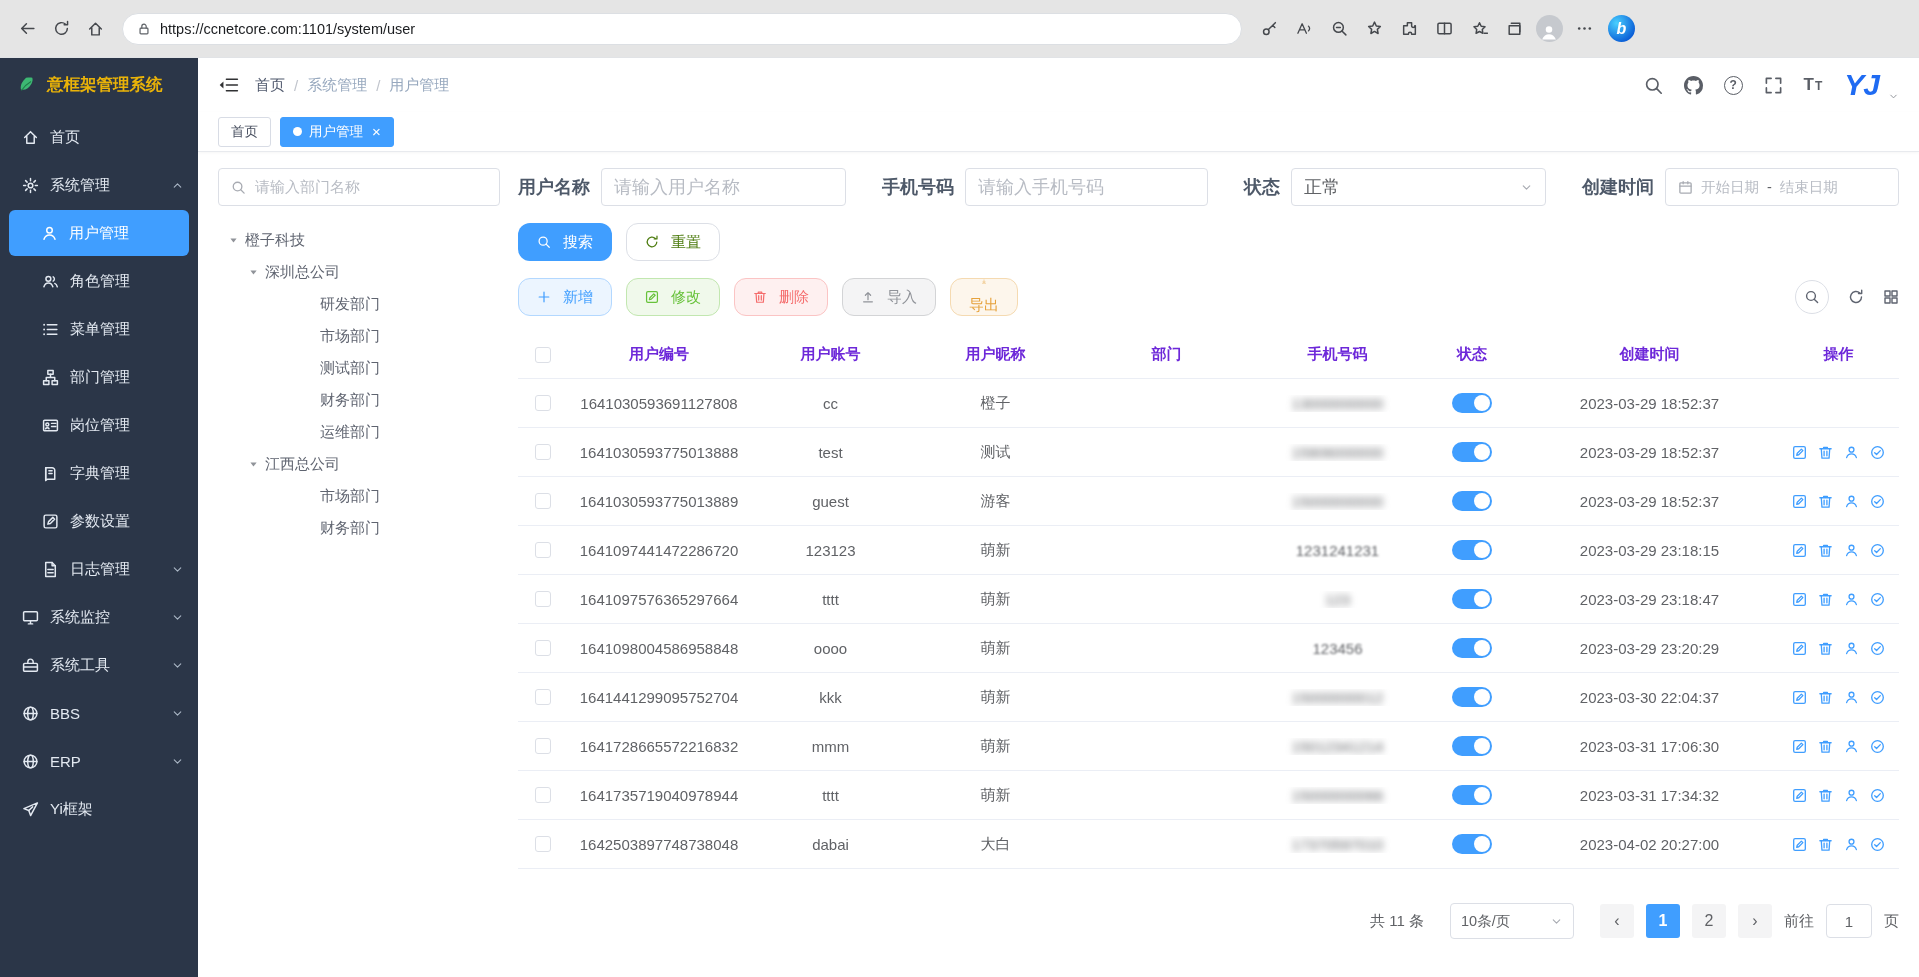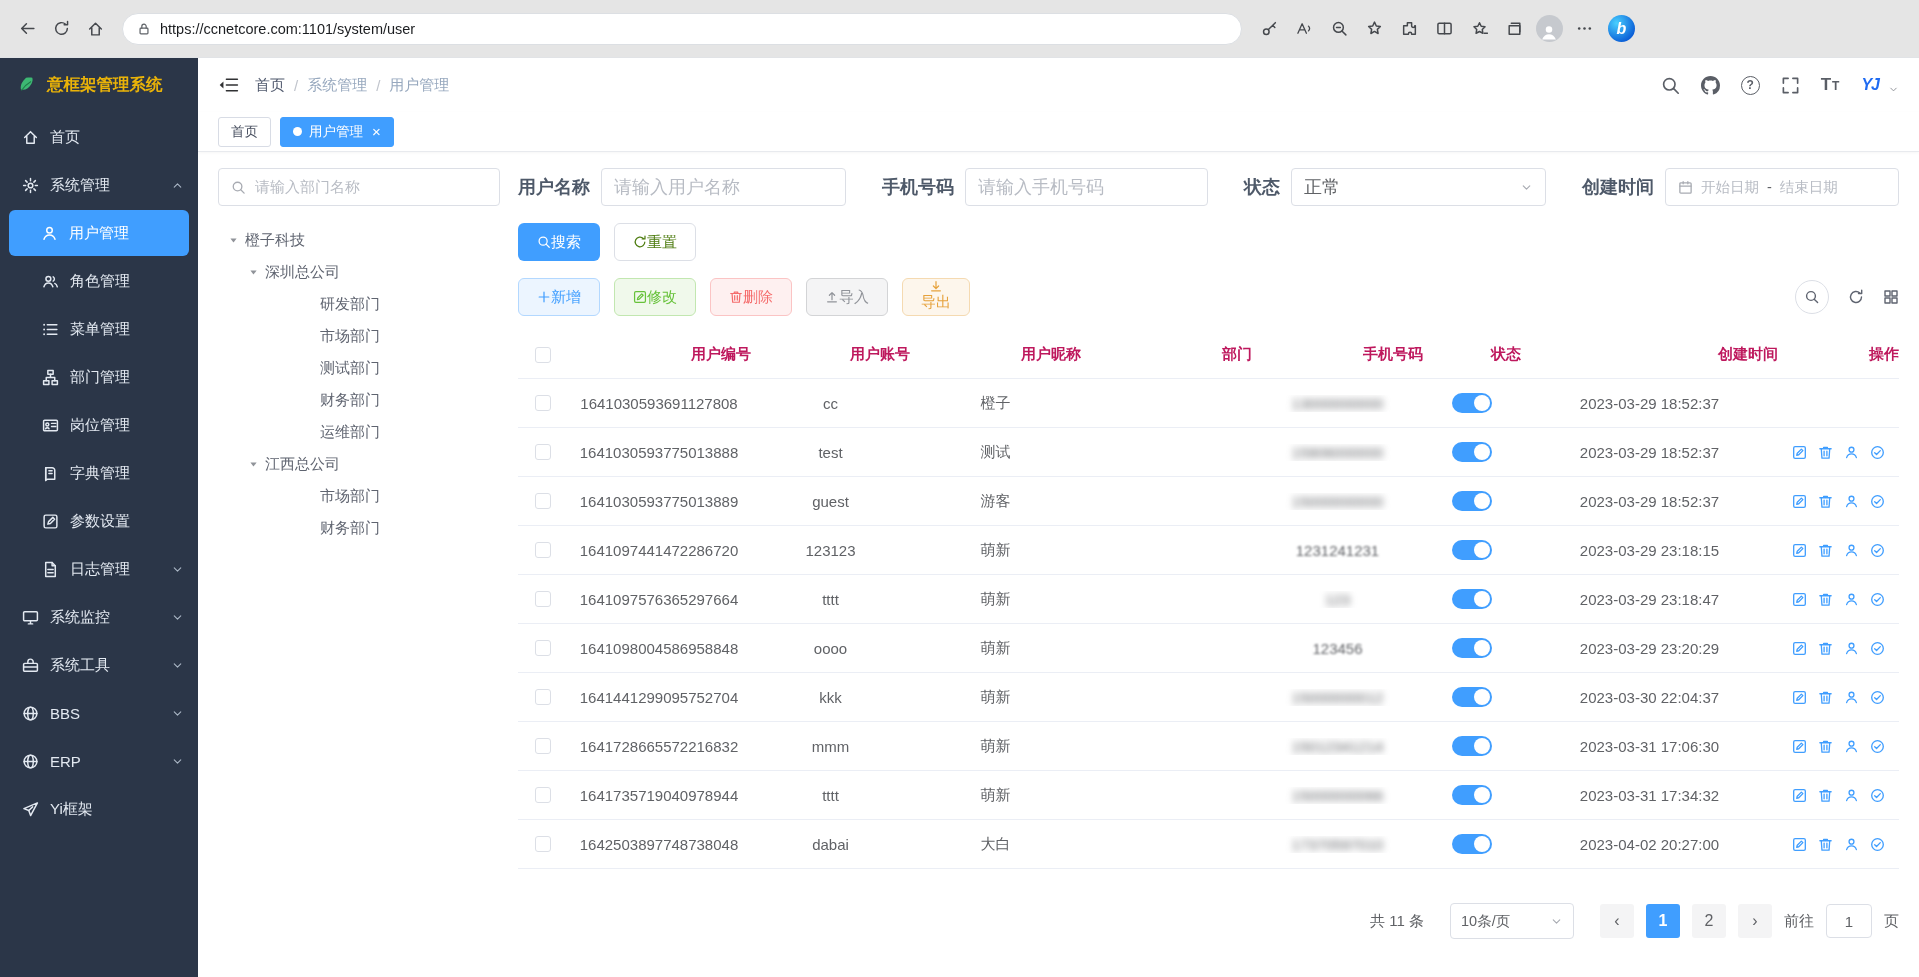--- a/index.html
+++ b/index.html
@@ -41,21 +41,21 @@
   .hamburger { color:#303133; }
   .hamburger svg { width:21px; height:18px; }
   .breadcrumb { display:flex; align-items:center; gap:9px; font-size:15px; }
   .bc-first { color:#515a6e; }
   .bc { color:#97a8be; }
   .sep { color:#c0c4cc; }
   .top-right { margin-left:auto; display:flex; align-items:center; gap:21px; color:#5a5e66; }
   .top-right .tri svg { width:19px; height:19px; }
   .help-circle { width:19px; height:19px; border:1.6px solid #5a5e66; border-radius:50%; font-size:12px; font-weight:bold; display:flex; align-items:center; justify-content:center; }
   .font-icon { font-size:17px; font-weight:bold; letter-spacing:1px; }
-  .monogram { font-size:16px; font-weight:800; font-style:italic; color:#1f6bf2; letter-spacing:-1px; }
+  .monogram { font-size:30px; font-weight:800; font-style:italic; color:#1f6bf2; letter-spacing:-1px; }
   .mono-caret { color:#909399; align-self:flex-end; margin-left:-12px; }
   .mono-caret svg { width:11px; height:11px; }
 
   
   .tagsbar { height:40px; display:flex; align-items:center; gap:9px; padding:0 20px; border-bottom:1px solid #e8eaee; box-shadow:0 1px 3px rgba(0,0,0,.04); }
   .tag { height:30px; display:inline-flex; align-items:center; gap:7px; padding:0 12px; border:1px solid #d8dce5; background:#fff; color:#495060; font-size:13.5px; border-radius:3px; cursor:pointer; }
   .tag.active { background:#409eff; border-color:#409eff; color:#fff; }
   .tag .dot { width:9px; height:9px; background:#fff; border-radius:50%; }
   .tag .close { font-size:15px; margin-left:2px; line-height:1; }
 
@@ -80,39 +80,39 @@
   input.tinput::placeholder { color:#b8bcc4; }
   .w-username { width:245px; }
   .w-phone { width:243px; }
   .select { width:255px; display:flex; align-items:center; justify-content:space-between; cursor:pointer; }
   .select .chev { color:#a8abb2; }
   .select .chev svg { width:13px; height:13px; }
   .daterange { width:234px; display:flex; align-items:center; gap:8px; font-size:14.5px; color:#b8bcc4; cursor:pointer; }
   .daterange svg { width:15px; height:15px; color:#a8abb2; }
   .daterange .dash { color:#606266; }
 
-  .btn { height:38px; border-radius:6px; font-size:15px; display:inline-flex; align-items:center; gap:0; padding:0 18px; border:1px solid transparent; background:#fff; cursor:pointer; font-family:inherit; white-space:nowrap; }
+  .btn { height:38px; border-radius:12px; font-size:15px; display:inline-flex; align-items:center; gap:12px; padding:0 18px; border:1px solid transparent; background:#fff; cursor:pointer; font-family:inherit; white-space:nowrap; }
   .btn svg { width:14px; height:14px; }
   .btn-primary { background:#409eff; color:#fff; }
   .btn-plain { border-color:#dcdfe6; color:#4d7c0f; }
   .btn-add { background:#ecf5ff; border-color:#b3d8ff; color:#409eff; }
   .btn-mod { background:#f0f9eb; border-color:#c2e7b0; color:#67c23a; }
   .btn-del { background:#fef0f0; border-color:#fbc4c4; color:#f56c6c; }
   .btn-imp { background:#f4f4f5; border-color:#d3d4d6; color:#909399; }
   .btn-exp { background:#fdf6ec; border-color:#f5dab1; color:#e6a23c;flex-direction:column; }
   .search-row { display:flex; gap:14px; margin-bottom:17px; }
   .toolbar-row { display:flex; gap:14px; align-items:center; margin-bottom:15px; }
   .tools { margin-left:auto; display:flex; align-items:center; gap:19px; color:#5f6470; }
   .tools svg { width:16px; height:16px; }
   .tool-circle { width:34px; height:34px; border:1px solid #dcdfe6; border-radius:50%; display:flex; align-items:center; justify-content:center; }
 
   
   .grid { display:grid; grid-template-columns:49px 184px 159px 171px 171px 171px 98px 257px 1fr; }
   .thead { height:48px; align-items:center; border-bottom:1px solid #ebeef5; }
-  .th { text-align:right; font-weight:700; color:#be185d; font-size:15px; }
+  .th { text-align:center; font-weight:700; color:#6d28d9; font-size:15px; }
   .tr { height:49px; align-items:center; border-bottom:1px solid #ebeef5; }
   .td { font-size:15px; color:#606266; display:flex; align-items:center; justify-content:center; overflow:hidden; }
   .checkbox { width:16px; height:16px; border:1px solid #dcdfe6; border-radius:3px; background:#fff; display:inline-block; }
   .toggle { width:40px; height:20px; background:#409eff; border-radius:10px; position:relative; display:inline-block; cursor:pointer; }
   .knob { position:absolute; right:2px; top:2px; width:16px; height:16px; background:#fff; border-radius:50%; }
   .ops { gap:11px; color:#409eff; }
   .op { cursor:pointer; }
   .op svg { width:15px; height:15px; }
   .blur-heavy { filter:blur(3.5px); user-select:none; }
   .blur-light { filter:blur(1.3px); user-select:none; }

